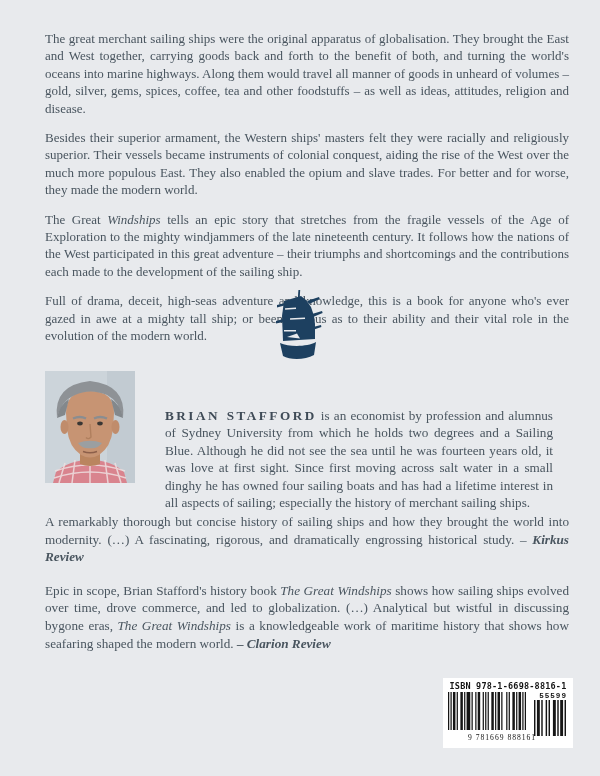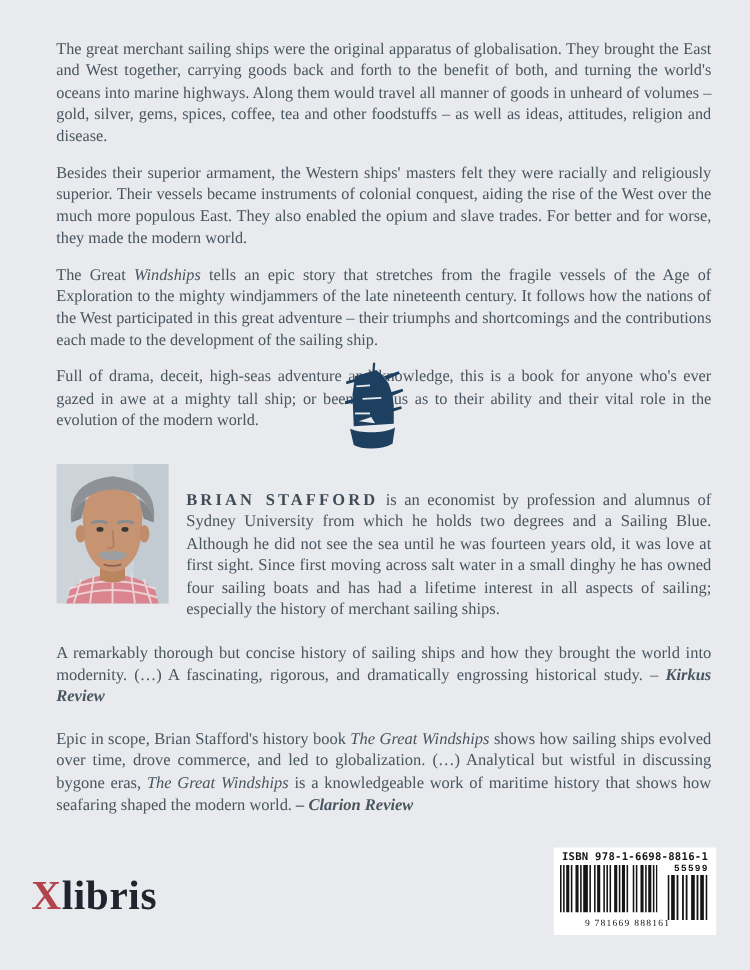--- a/index.html
+++ b/index.html
@@ -7,21 +7,21 @@
     position:relative;width:600px;height:776px;background:#e8eaed;
     font-family:"Liberation Serif","DejaVu Serif",serif;color:#49555f;
     overflow:hidden;margin:0 auto;
   }
   .synopsis{position:absolute;left:45px;top:30px;width:524px;}
   .synopsis p{margin:0 0 12px;font-size:13px;line-height:17.4px;text-align:justify;}
   .italic{font-style:italic;}
   .ship{position:absolute;left:271px;top:290px;width:54px;height:70px;}
   .author{position:absolute;left:45px;top:371px;width:524px;display:flex;}
   .photo{flex:0 0 90px;width:90px;height:112px;margin-right:14px;overflow:hidden;}
-  .bio{flex:1;margin:0;padding-top:20px;font-size:13.2px;line-height:17.4px;text-align:justify;}
+  .bio{flex:1;margin:16px;padding-top:20px;font-size:13.2px;line-height:17.4px;text-align:justify;}
   .author-name{font-weight:bold;letter-spacing:2.5px;color:#3f4b57;}
   .reviews{position:absolute;left:45px;top:513px;width:524px;}
   .reviews p{margin:0 0 16px;font-size:13.2px;line-height:17.6px;text-align:justify;}
   .source{font-weight:bold;font-style:italic;}
   .logo{position:absolute;left:25px;top:699px;font-size:33px;font-weight:bold;
         font-family:"Liberation Serif","DejaVu Serif",serif;letter-spacing:.5px;line-height:1.1;}
   .logo-x{color:#b2444c;}
   .logo-rest{color:#20242e;}
   .barcode-box{
     position:absolute;left:443px;top:678px;width:130px;height:70px;background:#ffffff;
@@ -99,23 +99,20 @@
       </svg>
     </div>
     <p class="bio"><span class="author-name">BRIAN STAFFORD</span><span> is an economist by profession and alumnus of Sydney University from which he holds two degrees and a Sailing Blue. Although he did not see the sea until he was fourteen years old, it was love at first sight. Since first moving across salt water in a small dinghy he has owned four sailing boats and has had a lifetime interest in all aspects of sailing; especially the history of merchant sailing ships.</span></p>
   </div>
 
   <div class="reviews">
     <p><span>A remarkably thorough but concise history of sailing ships and how they brought the world into modernity. (…) A fascinating, rigorous, and dramatically engrossing historical study. – </span><span class="source">Kirkus Review</span></p>
     <p><span>Epic in scope, Brian Stafford's history book </span><span class="italic">The Great Windships</span><span> shows how sailing ships evolved over time, drove commerce, and led to globalization. (…) Analytical but wistful in discussing bygone eras, </span><span class="italic">The Great Windships</span><span> is a knowledgeable work of maritime history that shows how seafaring shaped the modern world. </span><span class="source">– Clarion Review</span></p>
   </div>
 
-  <div class="logo">
-    <span class="logo-x">X</span><span class="logo-rest">libris</span>
-  </div>
 
   <div class="barcode-box">
     <div class="isbn-label">ISBN 978-1-6698-8816-1</div>
     <div class="barcode-row">
       <div class="main-barcode">
         <svg id="bars-main" width="78" height="38">
             <rect x="0.00" y="0" width="1.24" height="38" fill="#151515"></rect>
             <rect x="2.48" y="0" width="1.24" height="38" fill="#151515"></rect>
             <rect x="4.95" y="0" width="2.48" height="38" fill="#151515"></rect>
             <rect x="8.67" y="0" width="1.24" height="38" fill="#151515"></rect>

